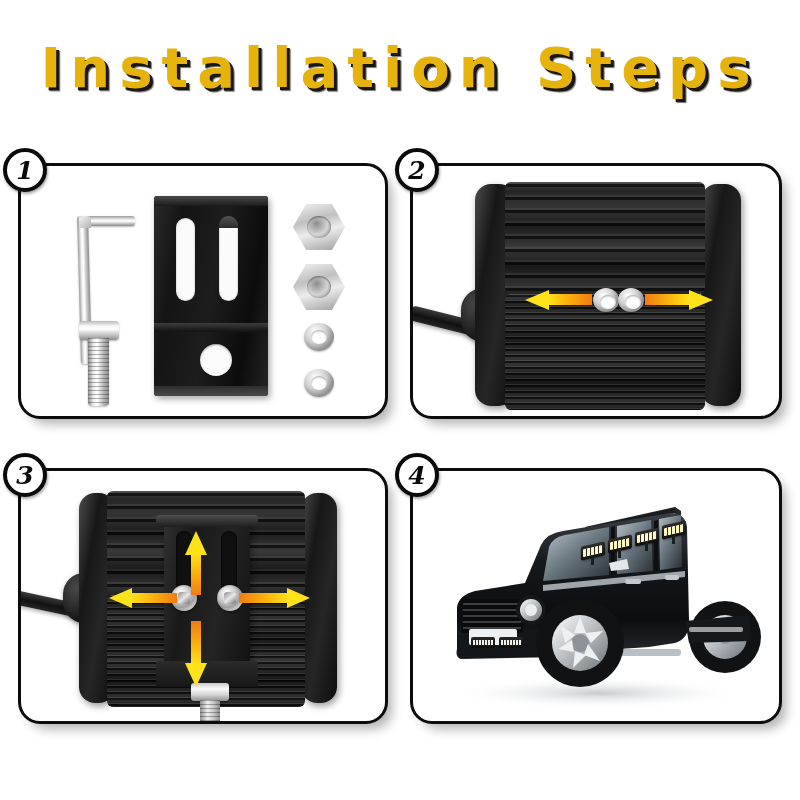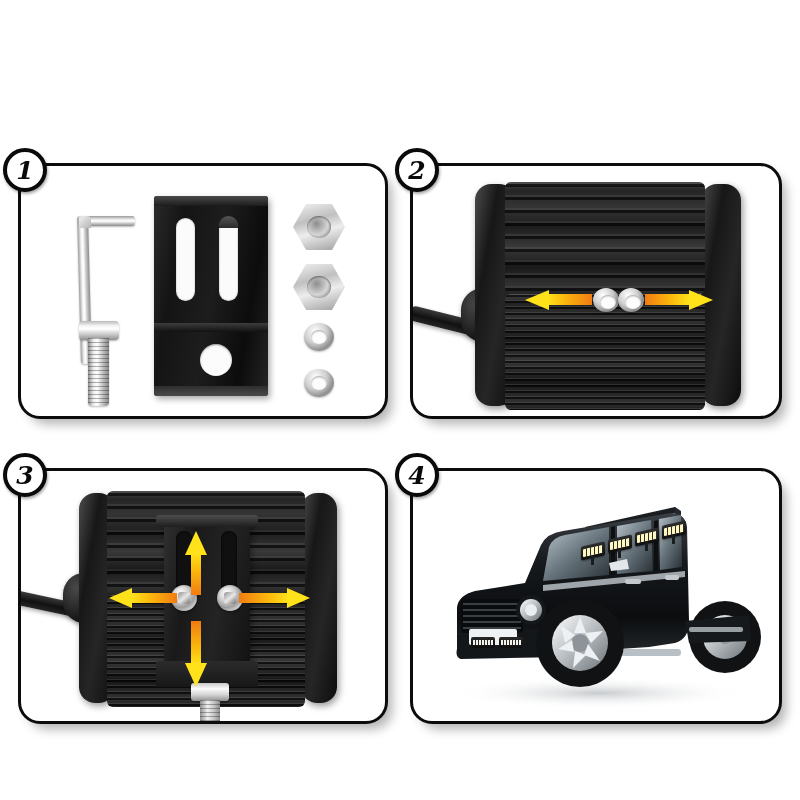--- a/index.html
+++ b/index.html
@@ -247,20 +247,21 @@
   .bumper-pod .chips {
     width:84%; height:50%;
     background: repeating-linear-gradient(90deg,#F2F2EA 0 2px,#2b2b2b 2px 3px);
   }
 </style>
 </head>
 <body>
 
 <div id="root">
 
+  <div class="title">Installation Steps</div>
 
   <div class="panel" id="panel1">
     <div class="badge">1</div>
     <div class="panel-inner">
       <div class="p1">
         <div class="hexkey-long"></div>
         <div class="hexkey-short"></div>
         <div class="hexkey-elbow"></div>
 
         <div class="bolt-head"></div>

